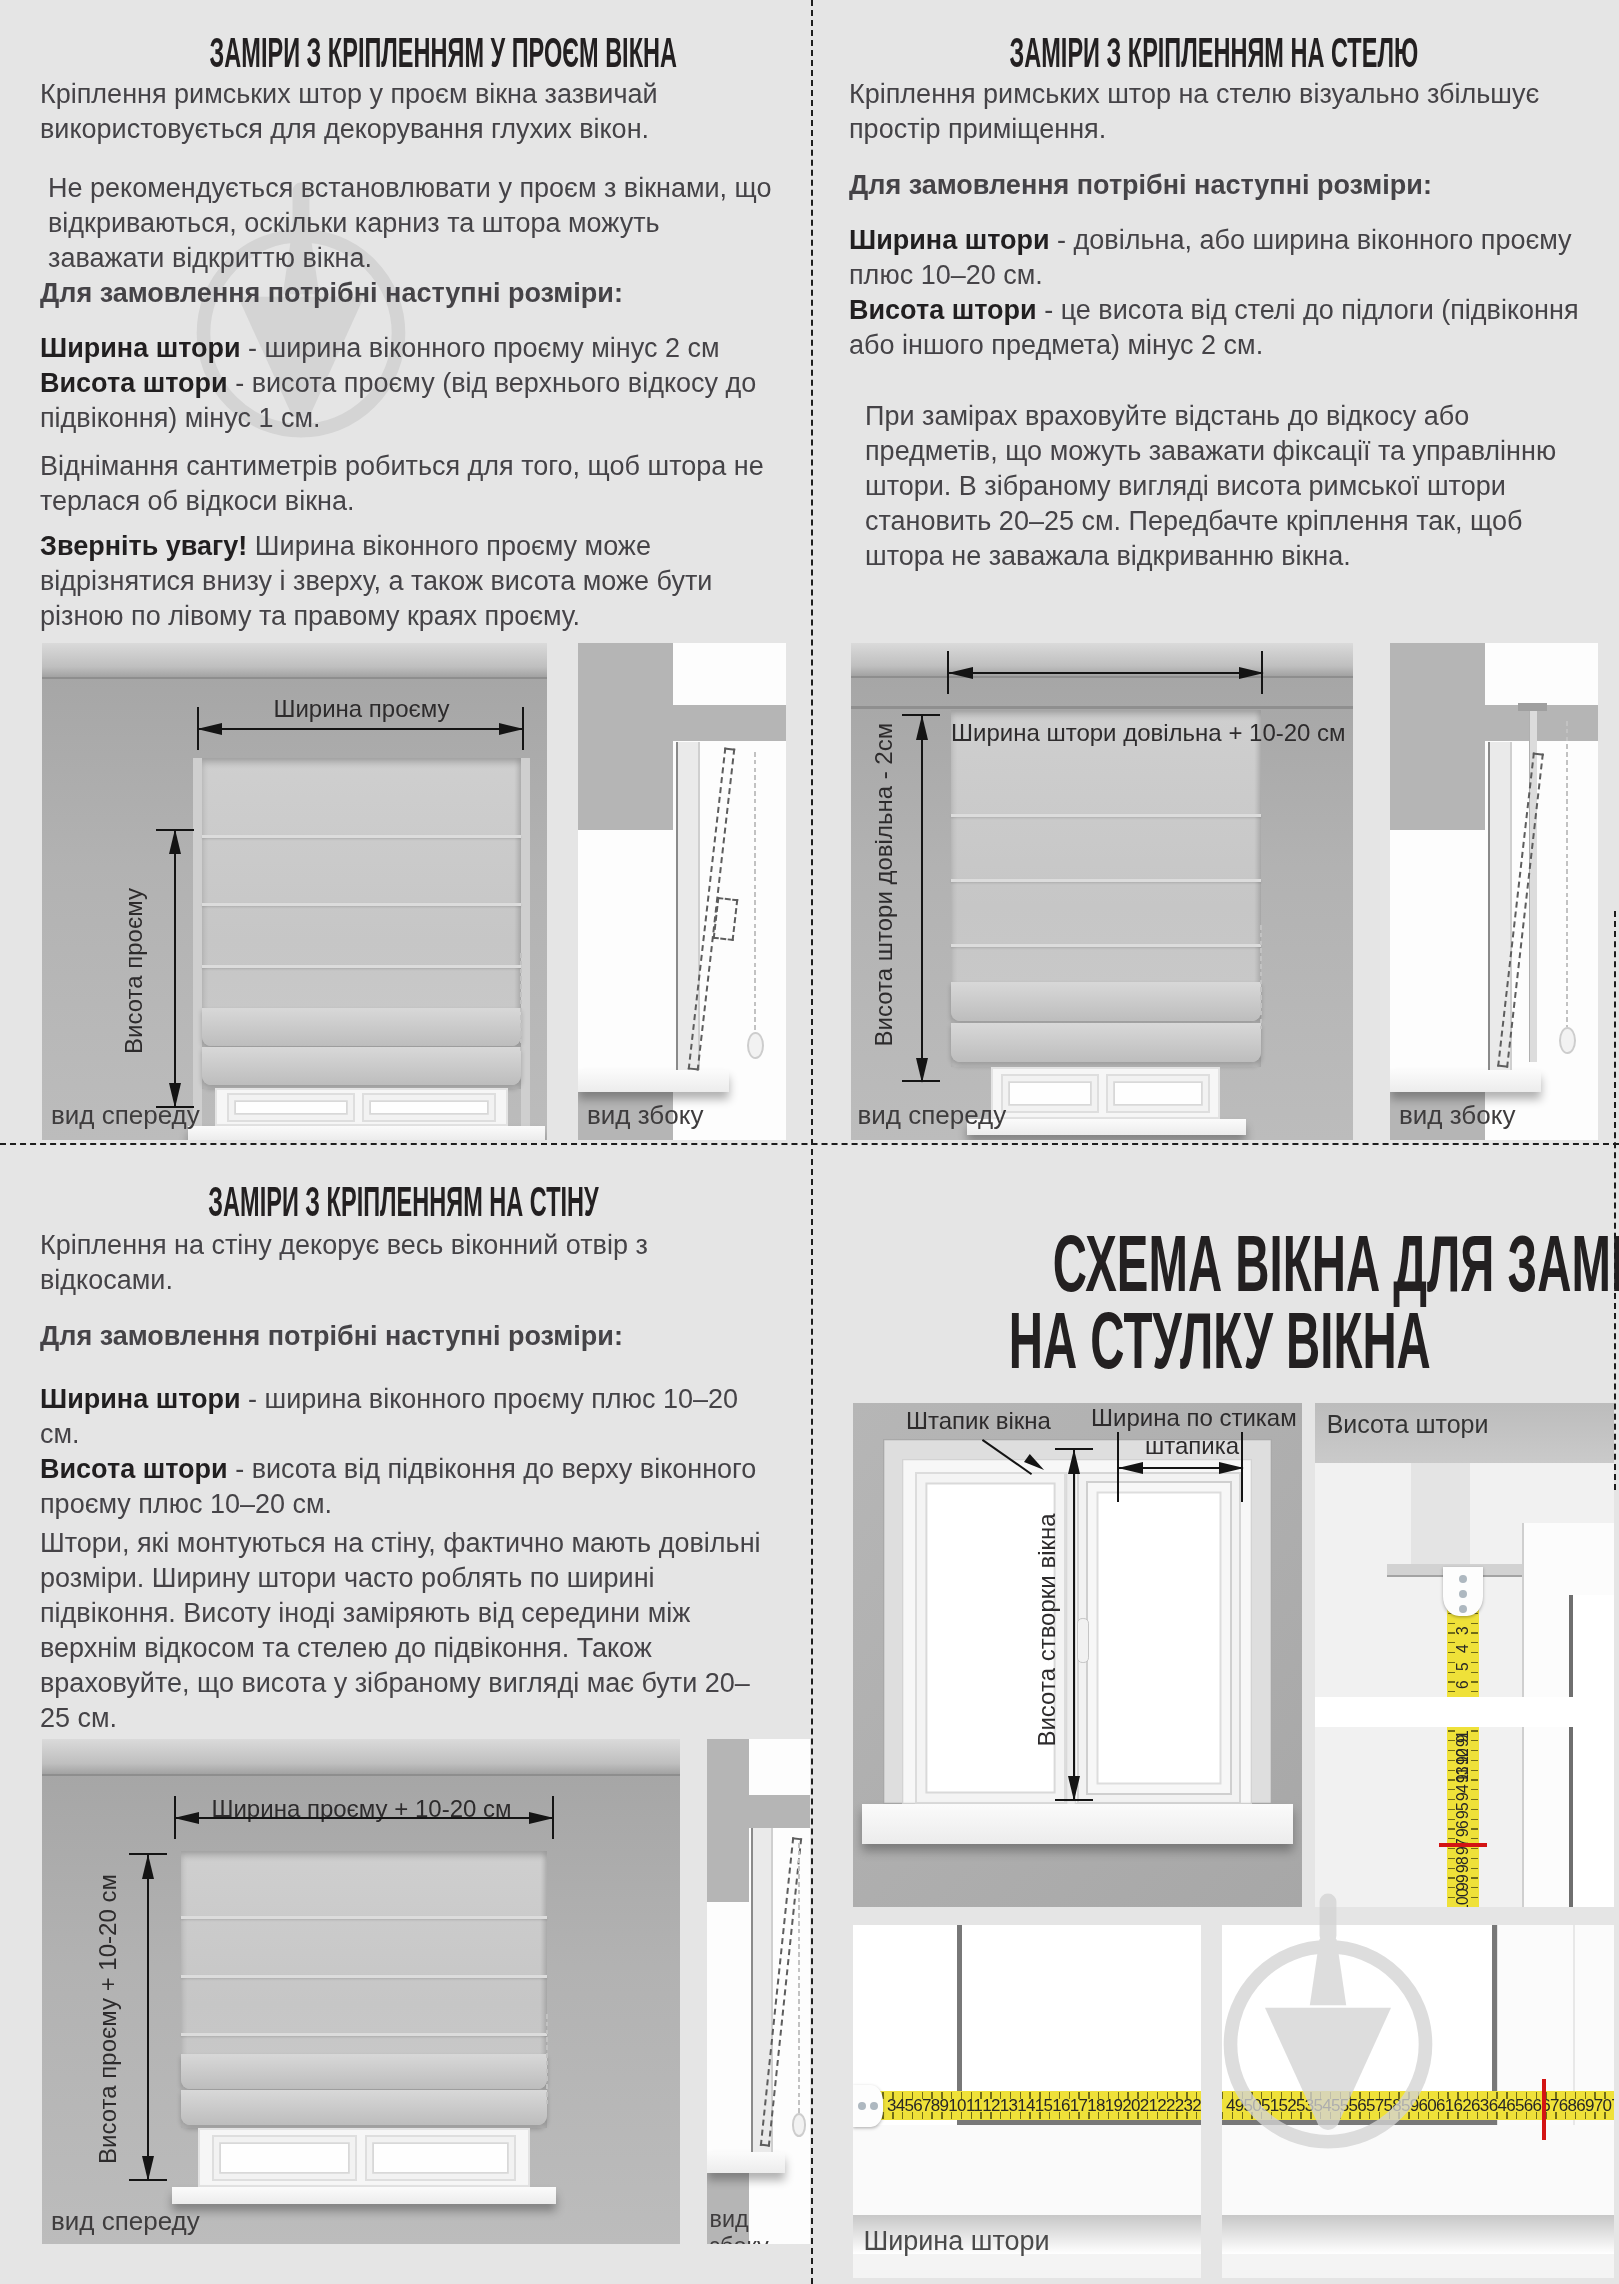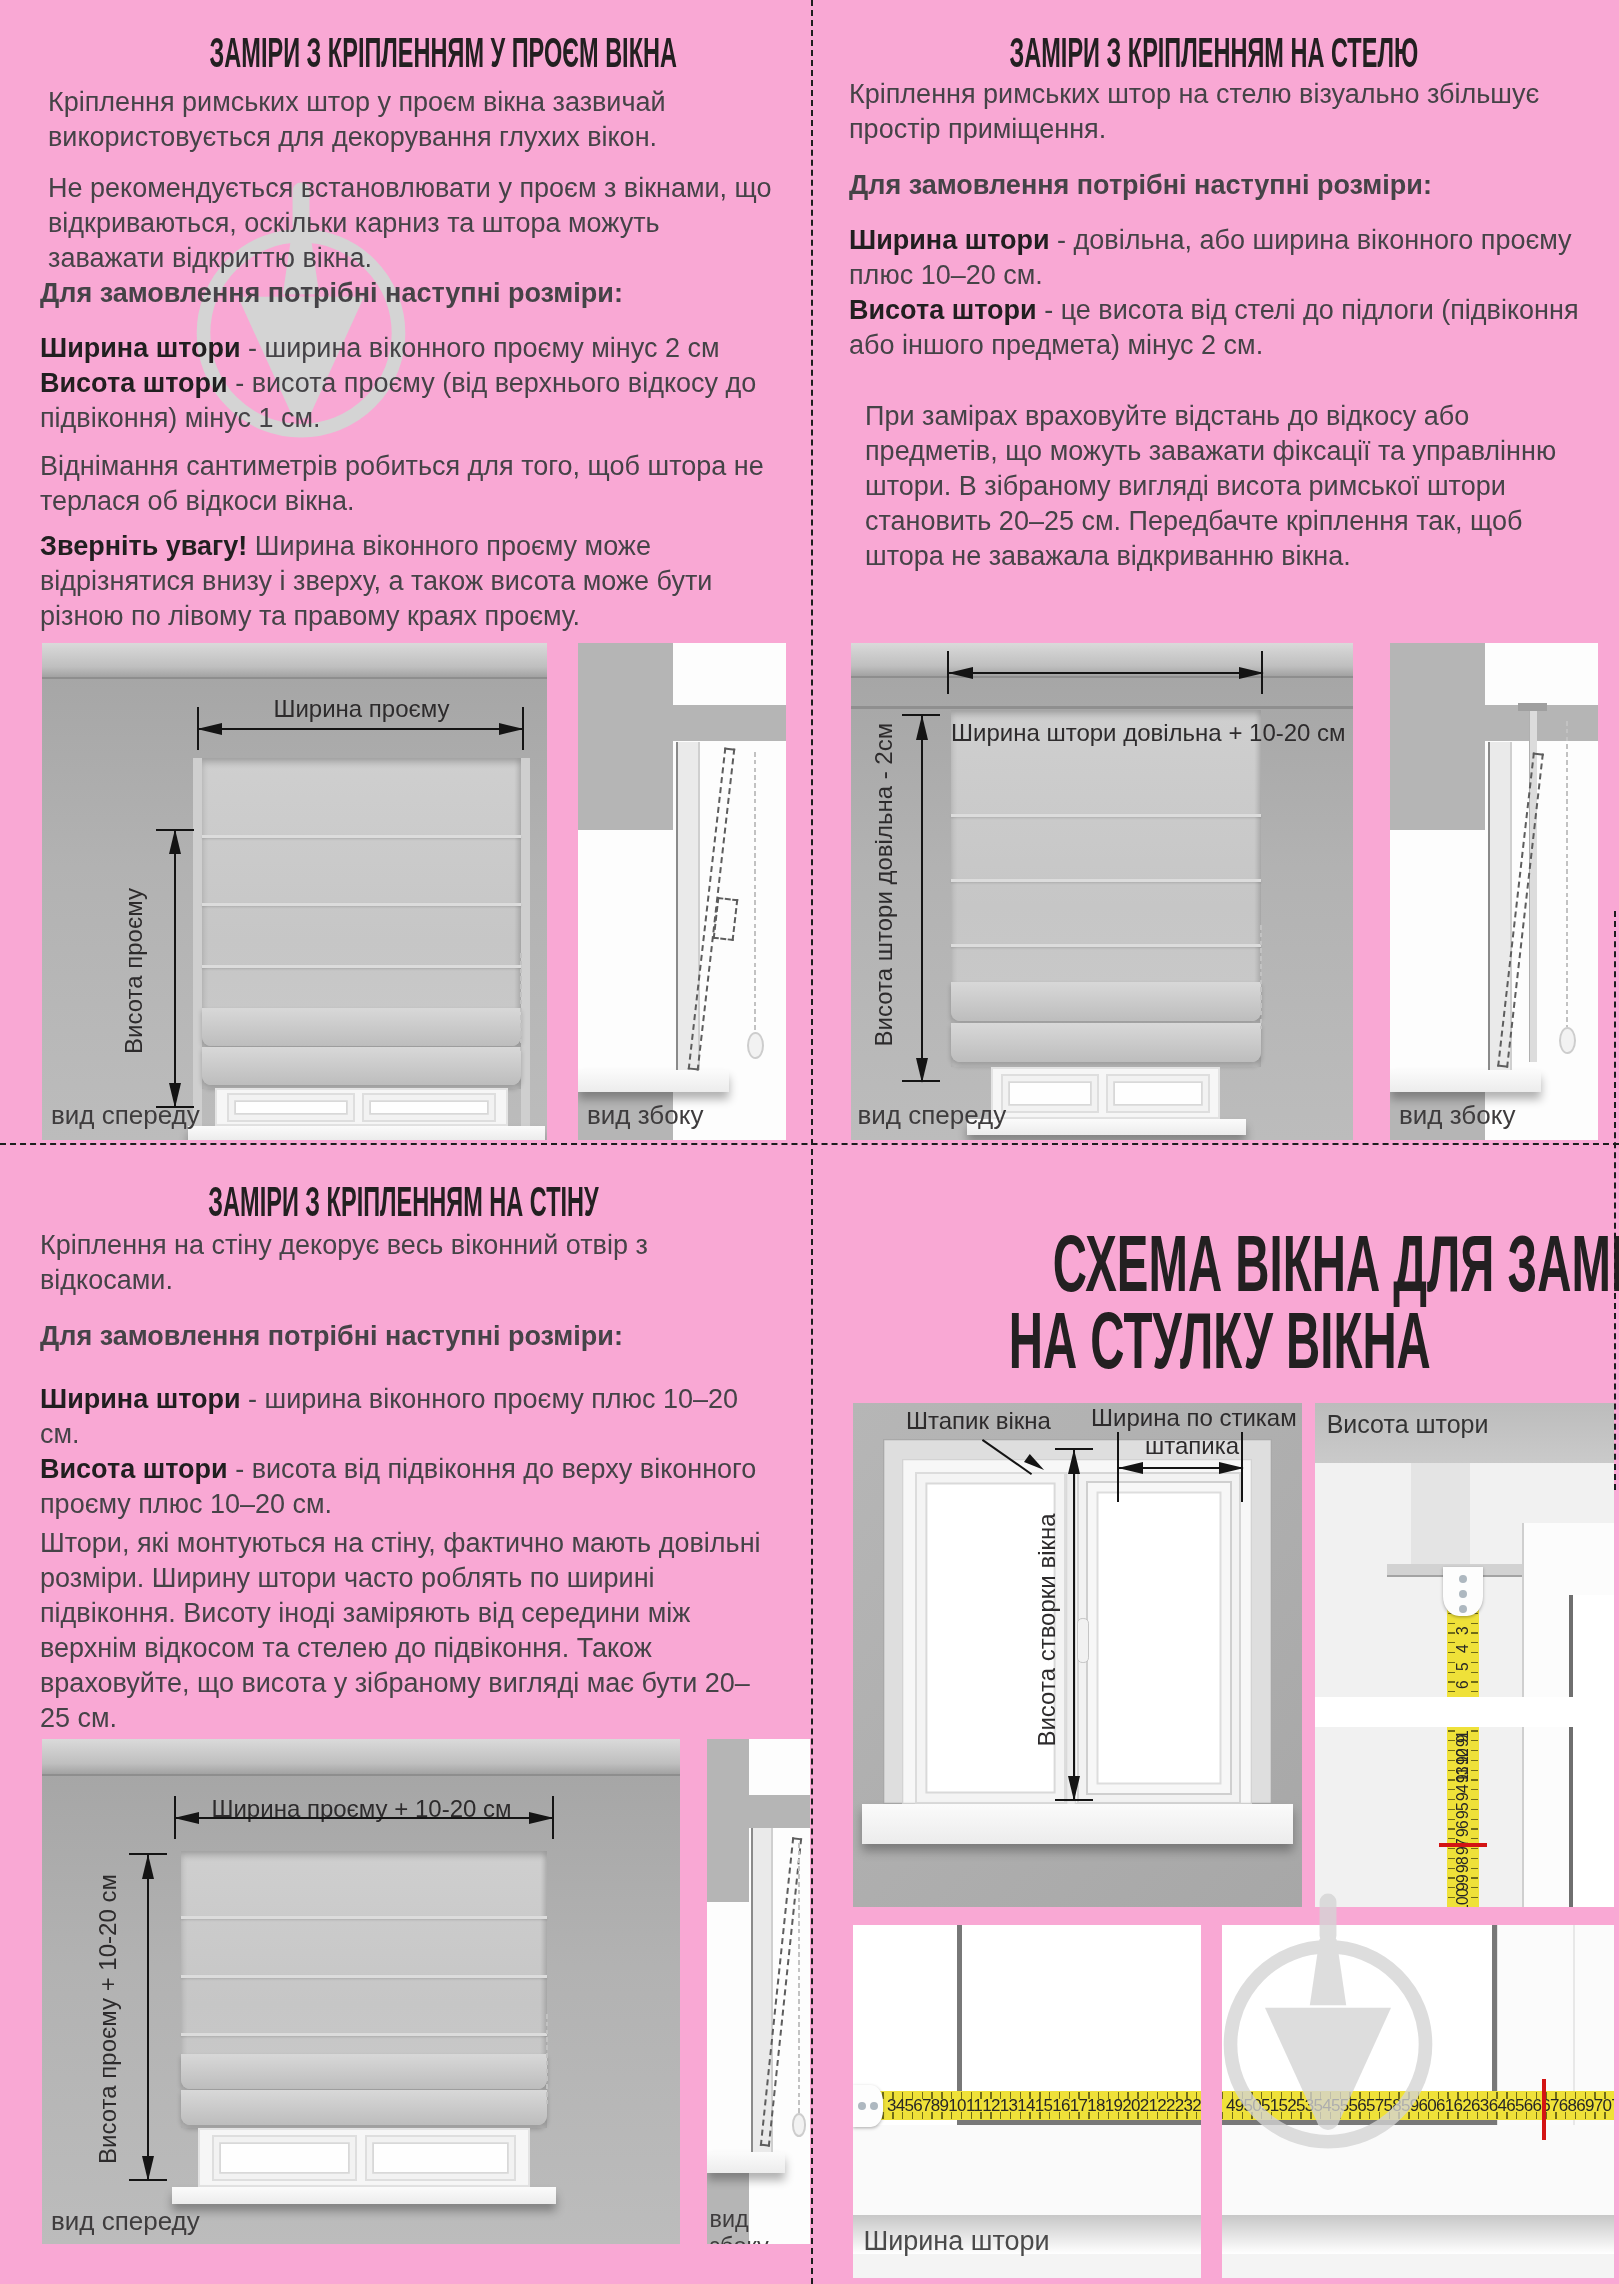--- a/index.html
+++ b/index.html
@@ -1,16 +1,16 @@
 <!DOCTYPE html>
 <html style="font-size:10.4px"><head>
 <meta charset="utf-8">
 <style>
   html,body{margin:0;padding:0;background:#fff;}
-  .page{position:relative;width:1619px;height:2284px;background:#f9a8d4;overflow:hidden;
+  .page{position:relative;width:1619px;height:2284px;background:#e5e5e5;overflow:hidden;
         font-family:"Liberation Sans",sans-serif;color:#3a383a;}
   
   .qtitle{position:absolute;text-align:center;font-weight:bold;color:#232021;white-space:nowrap;z-index:2;}
   .qtitle .cond{display:inline-block;transform:scaleX(0.56);transform-origin:center;}
   .bp{position:absolute;font-size:27px;line-height:35px;color:#454347;z-index:2;}
   .bp b{color:#211f20;}
   
   .ph{position:absolute;overflow:hidden;background:linear-gradient(180deg,#a4a4a4 0%,#b2b2b2 45%,#bcbcbc 100%);z-index:2;}
   .phs{position:absolute;overflow:hidden;background:#fdfdfd;z-index:2;}
   .cornice{position:absolute;left:0;right:0;top:0;background:linear-gradient(180deg,#dadada,#bfbfbf 70%,#a2a2a2);border-bottom:2.6px solid #8e8e8e;}
@@ -83,21 +83,21 @@
       <circle r="150" fill="none" stroke="#d4d4d4" stroke-width="21"></circle>
       <rect x="-13" y="-232" width="26" height="78" rx="13"></rect>
       <path d="M -13 -162 L 13 -162 L 28 -60 L -28 -60 Z"></path>
       <path d="M -97 -56 L 97 -56 L 15 124 Q 0 140 -15 124 Z"></path>
     </g>
   </svg>
 
   <div class="qtitle" style="left:26px;top:29px;width:755px;font-size:42px;">
     <span class="cond">ЗАМІРИ З КРІПЛЕННЯМ У ПРОЄМ ВІКНА</span>
   </div>
-  <p class="bp" style="left:40px;top:77px;width:729px;margin:8px;">Кріплення римських штор у проєм вікна зазвичай використовується для декорування глухих вікон.</p>
+  <p class="bp" style="left:40px;top:77px;width:729px;margin:0;">Кріплення римських штор у проєм вікна зазвичай використовується для декорування глухих вікон.</p>
   <p class="bp" style="left:40px;top:163px;width:729px;margin:8px;">Не рекомендується встановлювати у проєм з вікнами, що відкриваються, оскільки карниз та штора можуть заважати відкриттю вікна.</p>
   <p class="bp bold" style="left:40px;top:276px;width:729px;margin:0;font-weight:bold;">Для замовлення потрібні наступні розміри:</p>
   <div class="bp" style="left:40px;top:331px;width:729px;">
     <div><b>Ширина штори</b><span> - ширина віконного проєму мінус 2 см</span></div>
     <div><b>Висота штори</b><span> - висота проєму (від верхнього відкосу до підвіконня) мінус 1 см.</span></div>
   </div>
   <p class="bp" style="left:40px;top:449px;width:729px;margin:0;">Віднімання сантиметрів робиться для того, щоб штора не терлася об відкоси вікна.</p>
   <p class="bp" style="left:40px;top:529px;width:729px;margin:0;">
     <b>Зверніть увагу!</b><span> Ширина віконного проєму може відрізнятися внизу і зверху, а також висота може бути різною по лівому та правому краях проєму.</span>
   </p>

